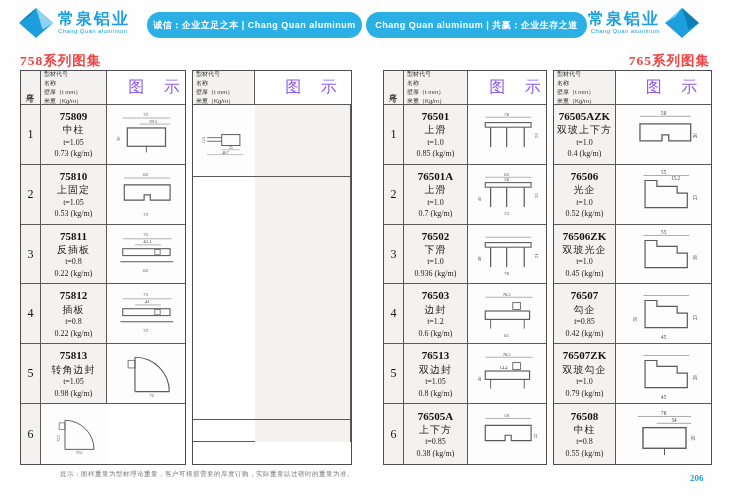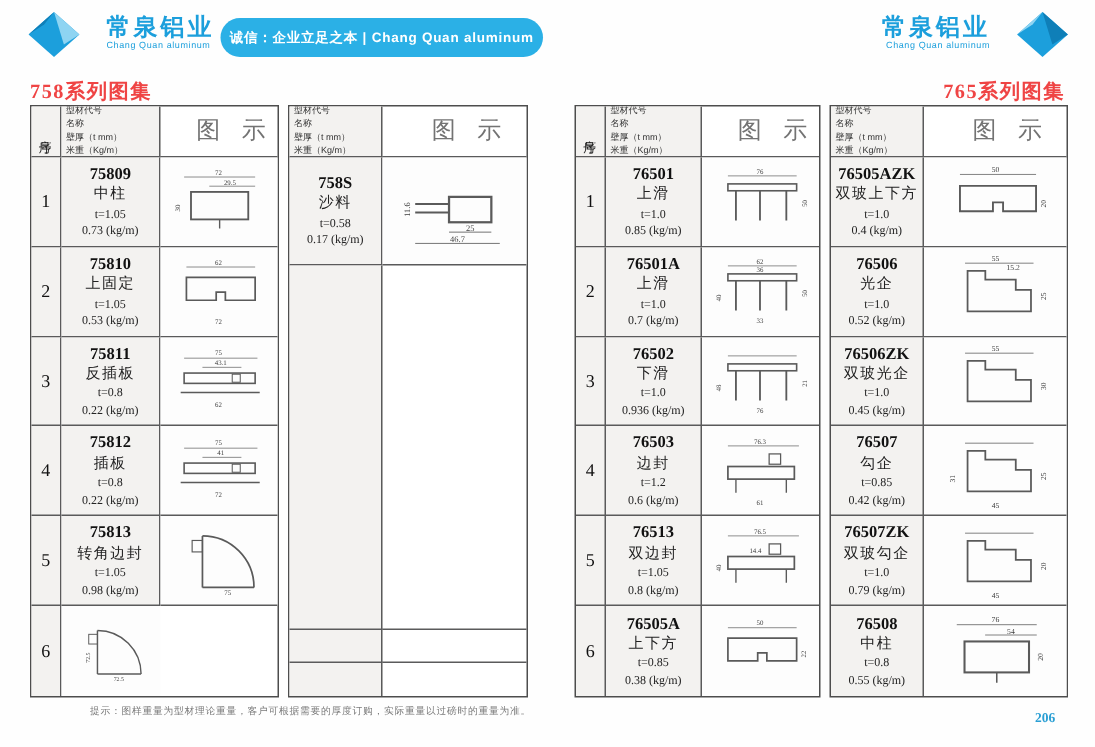--- a/index.html
+++ b/index.html
@@ -1,18 +1,18 @@
 <!DOCTYPE html>
 <html><head>
 <meta charset="utf-8">
 <style>
   html,body{margin:0;padding:0;background:#e8e8e8;font-family:"Liberation Sans",sans-serif;}
   .sheet{position:relative;width:730px;height:498px;background:#fefefe;overflow:hidden;margin:0 auto;}
   
-  .logo{position:absolute;top:7px;display:flex;align-items:center;gap:17px;}
+  .logo{position:absolute;top:7px;display:flex;align-items:center;gap:4px;}
   .logo-l{left:18px;}
   .logo-r{left:588px;flex-direction:row-reverse;}
   .dia{width:36px;height:32px;flex:0 0 auto;}
   .ltxt{display:flex;flex-direction:column;line-height:1.05;}
   .logo-r .ltxt{align-items:flex-end;}
   .lcn{font-size:16px;font-weight:700;color:#1c9fdc;letter-spacing:2px;white-space:nowrap;}
   .len{font-size:6px;color:#1c9fdc;letter-spacing:.4px;white-space:nowrap;}
   .banner{position:absolute;top:12px;height:26px;background:#2bb0e6;color:#fff;display:flex;align-items:center;justify-content:center;font-size:9px;font-weight:700;letter-spacing:.5px;white-space:nowrap;border-radius:13px;}
   .bl{left:147px;width:215px;}
   .br{left:366px;width:221px;}
@@ -25,21 +25,21 @@
   .t2{left:192px;width:160px;grid-template-columns:62px 1fr;grid-template-rows:34px 72px 1fr 22px 22px;}
   .t3{left:383px;width:164px;grid-template-columns:20px 64px 1fr;grid-template-rows:34px repeat(6,1fr);}
   .t4{left:553px;width:159px;grid-template-columns:62px 1fr;grid-template-rows:34px repeat(6,1fr);}
   .c{border-right:1px solid #5a5a5b;border-bottom:1px solid #5a5a5b;box-sizing:border-box;display:flex;flex-direction:column;align-items:center;justify-content:center;overflow:hidden;}
   .lc{border-right:none;}
   .lr{border-bottom:none;}
   .shade{background:#f3f2f0;}
   .h-seq{font-size:8.5px;color:#222;writing-mode:vertical-rl;text-orientation:upright;letter-spacing:2px;}
   .h-info{align-items:flex-start;justify-content:center;padding:2px 3px;}
   .hl{display:block;font-size:6px;color:#333;line-height:1.5;white-space:nowrap;}
-  .h-diag{font-family:Liberation Sans, sans-serif;font-size:16px;letter-spacing:5px;color:#737373;padding-left:21px;}
+  .h-diag{font-family:Liberation Mono, monospace;font-size:16px;letter-spacing:5px;color:#8b5cf6;padding-left:21px;}
   .seq{font-family:"Liberation Serif",serif;font-size:12px;color:#111;}
   .info{padding:2px 1px;}
   .code{font-family:"Liberation Serif",serif;font-size:11px;font-weight:700;color:#111;line-height:1.3;}
   .pname{font-size:10px;color:#222;letter-spacing:1px;line-height:1.35;white-space:nowrap;}
   .thick,.weight{font-family:"Liberation Serif",serif;font-size:8px;color:#222;line-height:1.45;}
   .diag-cell{background:#fdfdfd;}
   .diag{width:94%;height:92%;}
   .dt{font-family:"Liberation Serif",serif;font-size:6px;fill:#3c3c3c;text-anchor:middle;}
   
   .pageno{position:absolute;font-size:9px;font-weight:700;color:#2a9fd4;font-family:"Liberation Serif",serif;}
@@ -60,20 +60,23 @@
     </svg>
     <div class="ltxt">
       <span class="lcn">常泉铝业</span>
       <span class="len">Chang Quan aluminum</span>
     </div>
   </div>
 
   <div class="banner bl">
     <span>诚信：企业立足之本 | Chang Quan aluminum</span>
   </div>
+  <div class="banner br">
+    <span>Chang Quan aluminum | 共赢：企业生存之道</span>
+  </div>
 
   <div class="logo logo-r">
     <svg class="dia" viewBox="0 0 38 34">
       <polygon points="19,1 37,17 19,33 1,17" fill="#1c9fdc"></polygon>
       <polygon points="19,1 1,17 12,10" fill="#8ed4f2"></polygon>
       <polygon points="19,1 37,17 26,24" fill="#0f7fb8"></polygon>
     </svg>
     <div class="ltxt">
       <span class="lcn">常泉铝业</span>
       <span class="len">Chang Quan aluminum</span>
@@ -228,26 +231,20 @@
 
   <div class="table t2">
     <div class="c shade h-info">
       <span class="hl">型材代号</span>
       <span class="hl">名称</span>
       <span class="hl">壁厚（t mm）</span>
       <span class="hl">米重（Kg/m）</span>
     </div>
     <div class="c h-diag lc">图 示</div>
 
-    <div class="c shade info">
-      <div class="code">758S</div>
-      <div class="pname">沙料</div>
-      <div class="thick">t=0.58</div>
-      <div class="weight">0.17 (kg/m)</div>
-    </div>
     <div class="c diag-cell lc">
       <svg class="diag" viewBox="0 0 96 64">
           <g fill="none" stroke="#5a5a5a">
             <rect x="44" y="22" width="30" height="18" stroke-width="1.6"></rect>
             <line x1="20" y1="27" x2="44" y2="27" stroke-width="1.4"></line>
             <line x1="20" y1="33" x2="44" y2="33" stroke-width="1.4"></line>
             <line x1="44" y1="47" x2="74" y2="47" stroke-width="0.6"></line>
             <line x1="20" y1="55" x2="80" y2="55" stroke-width="0.6"></line>
           </g>
         <text class="dt" x="48" y="9"></text>

